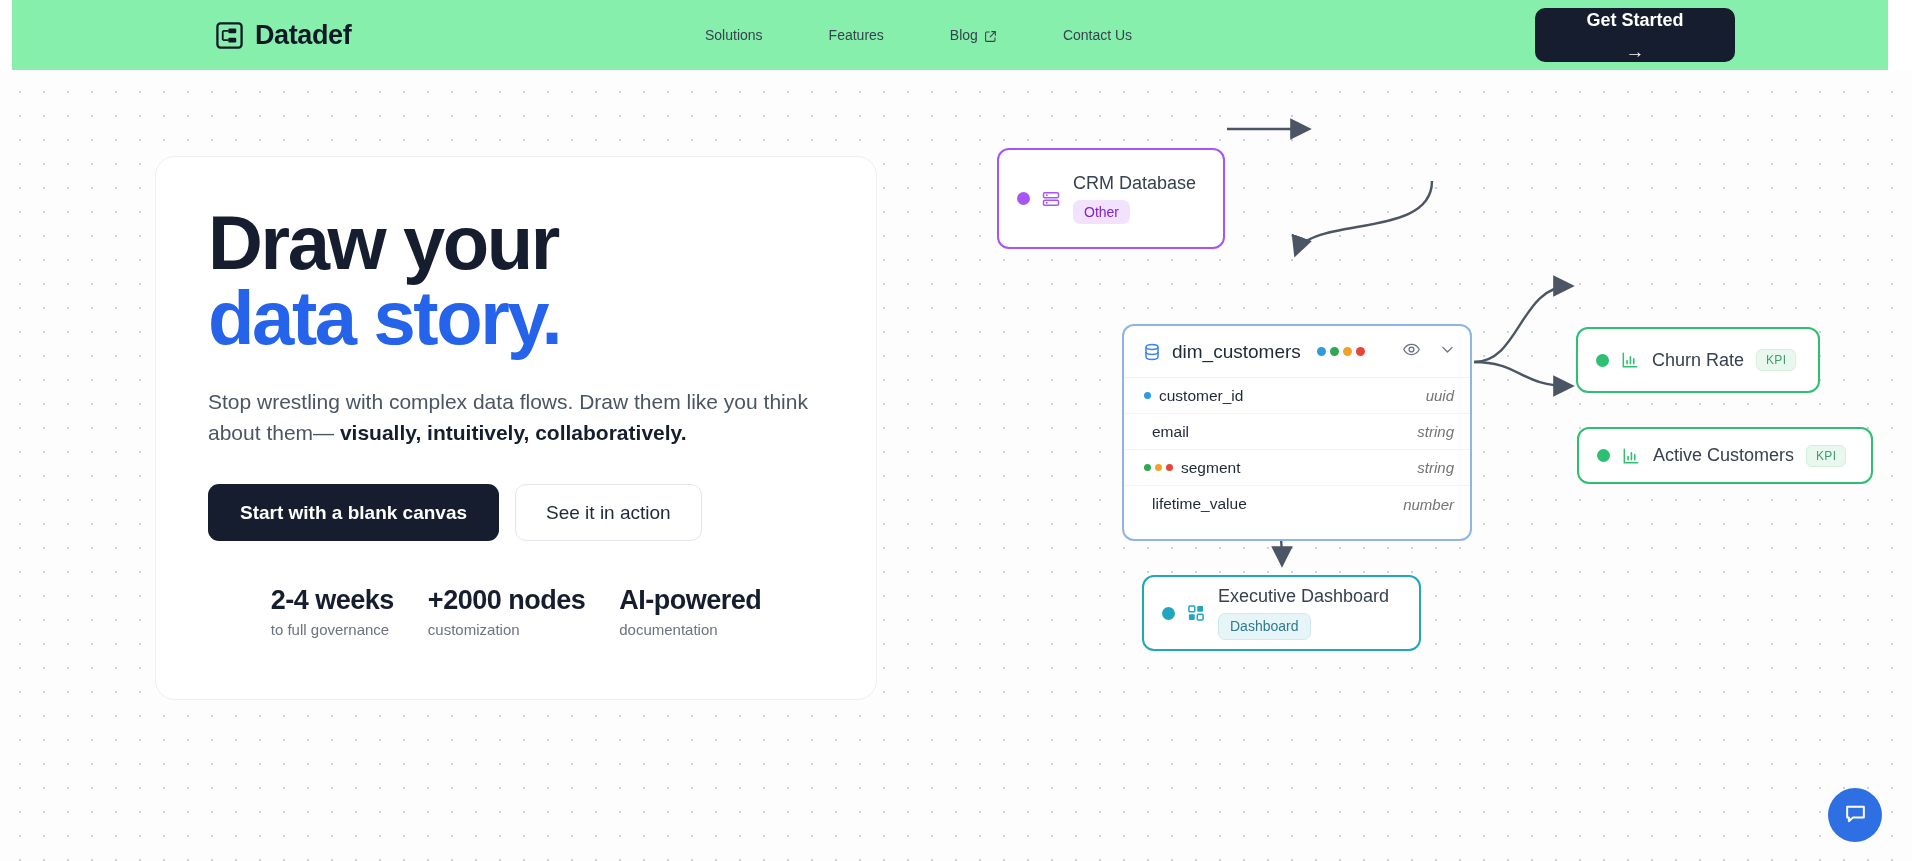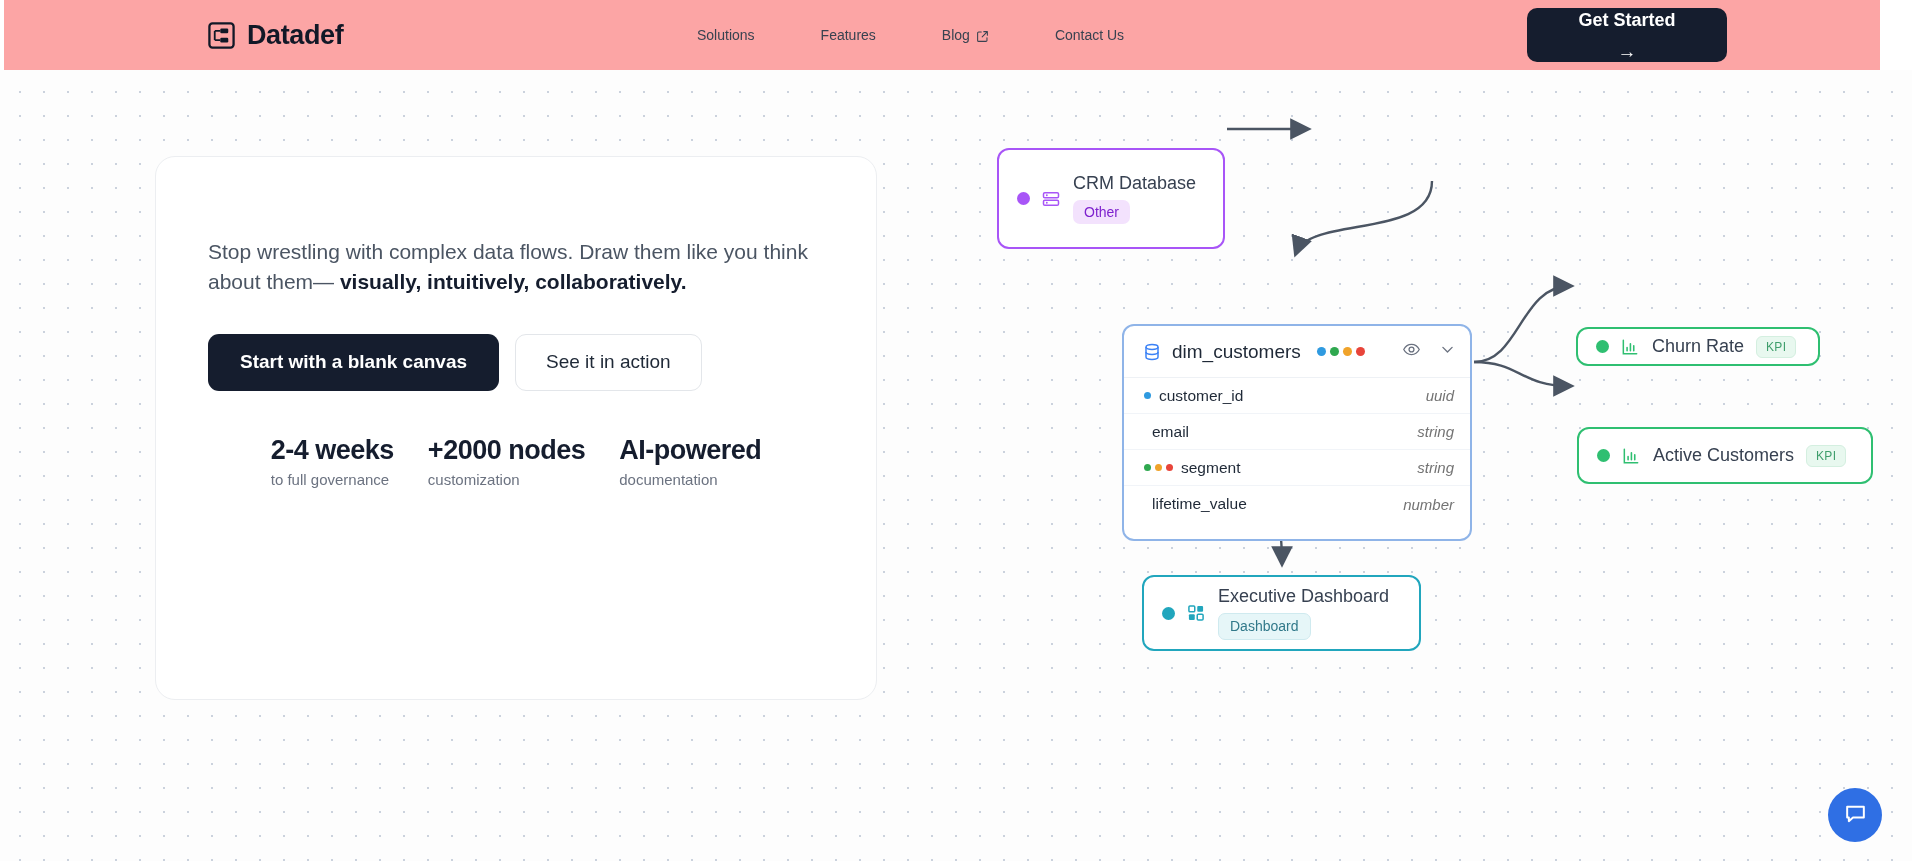--- a/index.html
+++ b/index.html
@@ -9,24 +9,24 @@
     height: 861px;
     overflow: hidden;
     font-family: "Liberation Sans", sans-serif;
     background: #ffffff;
     color: #111827;
   }
 
   
   .header {
     position: absolute;
-    top: 0; left: 4px;
+    top: 0; left: 12px;
     width: 1876px;
     height: 70px;
-    background: #fca5a5;
+    background: #86efac;
     display: flex;
     align-items: center;
     z-index: 30;
   }
   .brand {
     position: absolute;
     left: 203px;
     display: flex;
     align-items: center;
     gap: 11px;
@@ -221,21 +221,21 @@
 
   
   #node-dash {
     left: 1142px; top: 575px; width: 279px; height: 76px;
     border: 2px solid #21a6bd;
   }
   #node-dash .badge { background: #e6f6f8; color: #31798a; border: 1px solid #cfeaef; }
 
   
   #node-churn {
-    left: 1576px; top: 327px; width: 244px; height: 39px;
+    left: 1576px; top: 327px; width: 244px; height: 66px;
     border: 2px solid #2fbf71;
   }
   #node-active {
     left: 1577px; top: 427px; width: 296px; height: 57px;
     border: 2px solid #2fbf71;
   }
   .kpi-badge {
     background: #e8f8ef;
     color: #3f9e6c;
     border: 1px solid #d4efe0;
@@ -354,20 +354,24 @@
   <button class="cta">
     <span>Get Started</span>
     <span class="arrow">→</span>
   </button>
 </div>
 
 <div class="canvas"></div>
 
 <div class="hero-card">
   <div class="hero-inner">
+    <h1 class="hero-title">
+      <span>Draw your</span>
+      <span class="accent">data story.</span>
+    </h1>
 
     <p class="hero-sub">
       <span>Stop wrestling with complex data flows. Draw them like you think about them— </span><b>visually, intuitively, collaboratively.</b>
     </p>
 
     <div class="hero-btns">
       <button class="btn-primary">Start with a blank canvas</button>
       <button class="btn-secondary">See it in action</button>
     </div>
 

